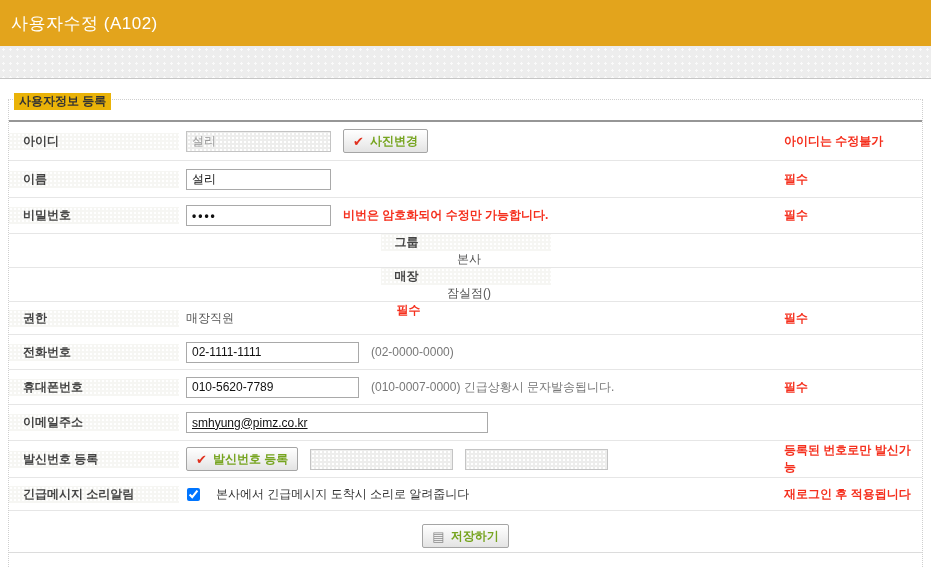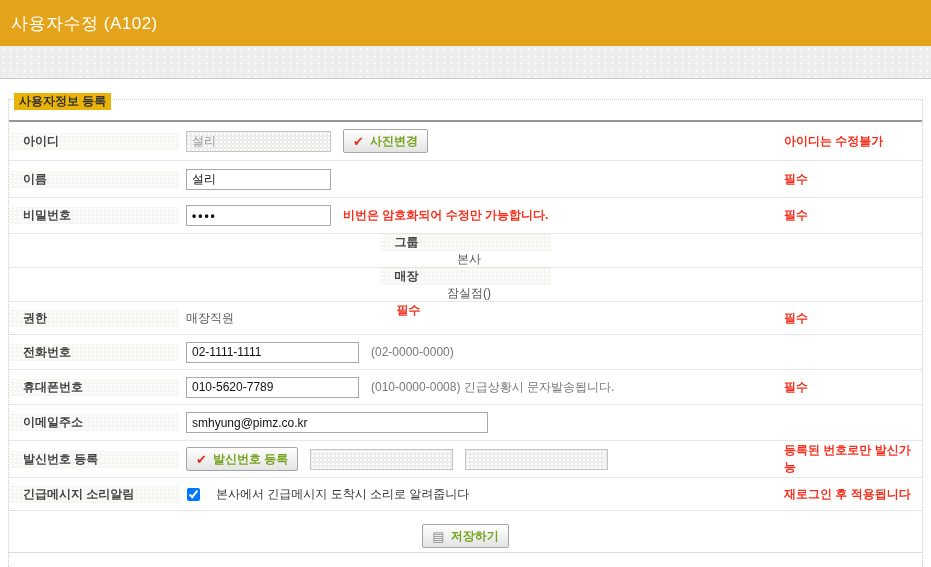--- a/index.html
+++ b/index.html
@@ -34,21 +34,21 @@
   .row-note { width: 138px; flex: none; display: flex; align-items: center;
     color: #F5301E; font-weight: bold; }
 
   .h39 { height: 39px; } .h37 { height: 37px; } .h36 { height: 36px; }
   .h35 { height: 35px; } .h34 { height: 34px; flex-direction: column; } .h33 { height: 33px; }
 
   
   input[type="text"] { height: 21px; border: 1px solid #A9A9A9; background: #fff;
     padding: 1px 5px; font-size: 12px; color: #111;
     font-family: "Liberation Sans", "DejaVu Sans", sans-serif; }
-  .w145 { width: 145px; } .w185 { width: 173px; } .w300 { width: 302px; } .w143 { width: 143px; }
+  .w145 { width: 145px; } .w185 { width: 173px; } .w300 { width: 302px; text-decoration: underline; } .w143 { width: 143px; }
   input.disabled { background-color: #EDEDEC; border: 1px solid #C4C4C4; color: #999;
     background-image: radial-gradient(#FFFFFF 25%, rgba(0,0,0,0) 28%); background-size: 4px 4px; }
   .pw { font-weight: bold; letter-spacing: 2px; }
 
   .plain-value { color: #555; }
   .hint { color: #777; }
   .inline-note { color: #F5301E; font-weight: bold; }
 
   
   .btn { display: inline-flex; align-items: center; gap: 6px; height: 24px;
@@ -140,21 +140,21 @@
         <input type="text" class="w185" value="02-1111-1111" style="">
         <span class="hint">(02-0000-0000)</span>
       </div>
       <div class="row-note"></div>
     </div>
 
     <div class="row h35">
       <div class="row-label">휴대폰번호</div>
       <div class="row-content">
         <input type="text" class="w185" value="010-5620-7789" style="">
-        <span class="hint">(010-0000-0008) 긴급상황시 문자발송됩니다.</span>
+        <span class="hint">(010-0007-0000) 긴급상황시 문자발송됩니다.</span>
       </div>
       <div class="row-note">필수</div>
     </div>
 
     <div class="row h36">
       <div class="row-label">이메일주소</div>
       <div class="row-content">
         <input type="text" class="w300" value="smhyung@pimz.co.kr" style="">
       </div>
       <div class="row-note"></div>

